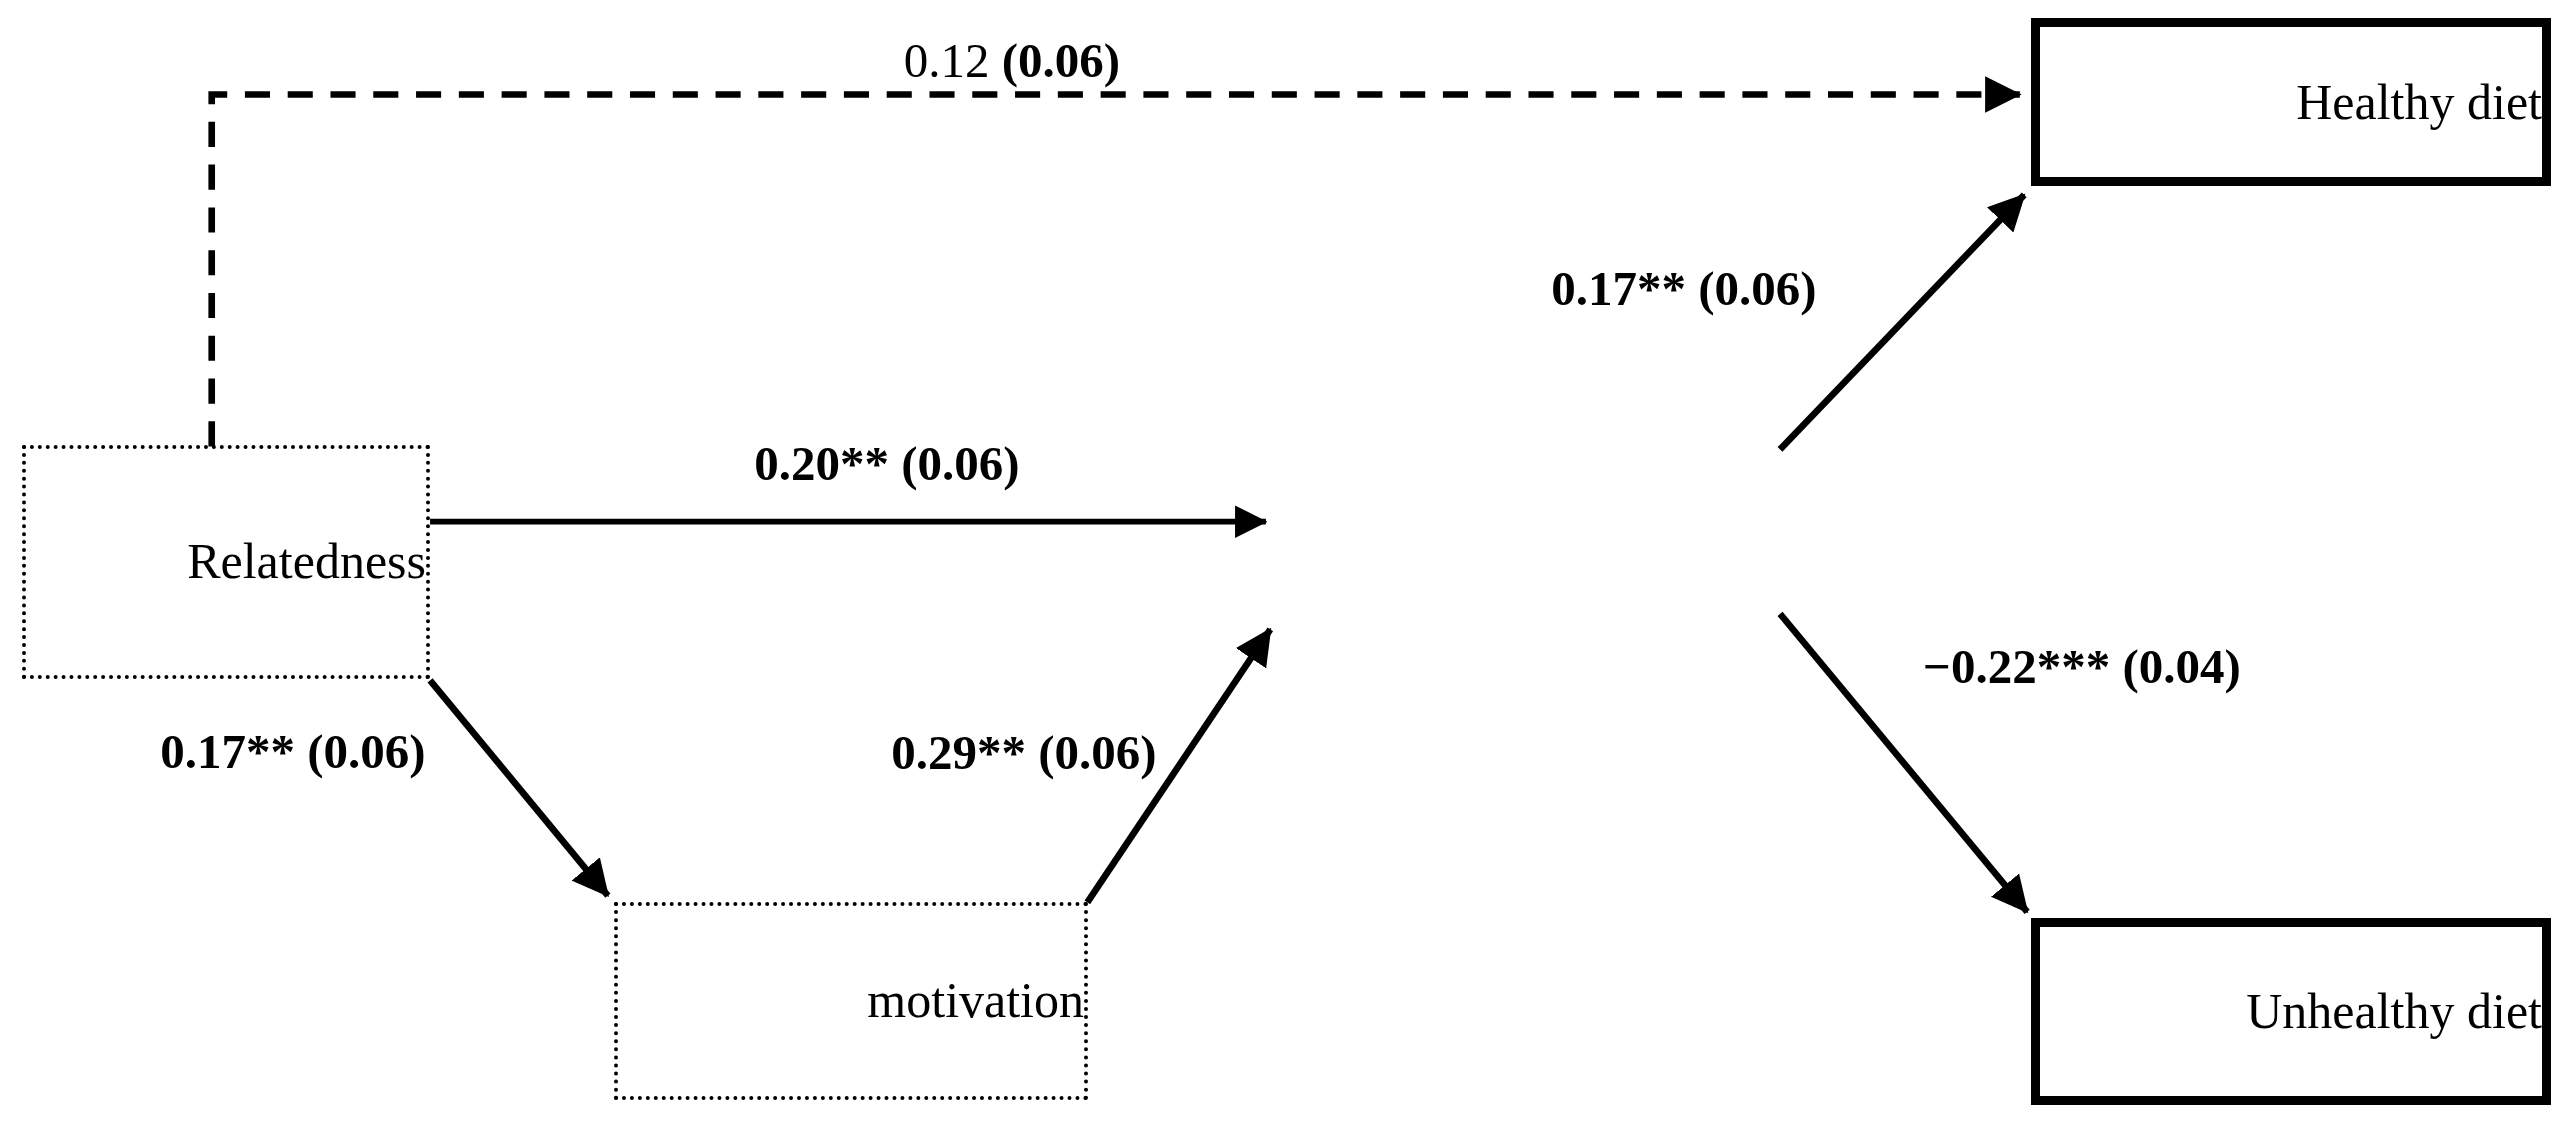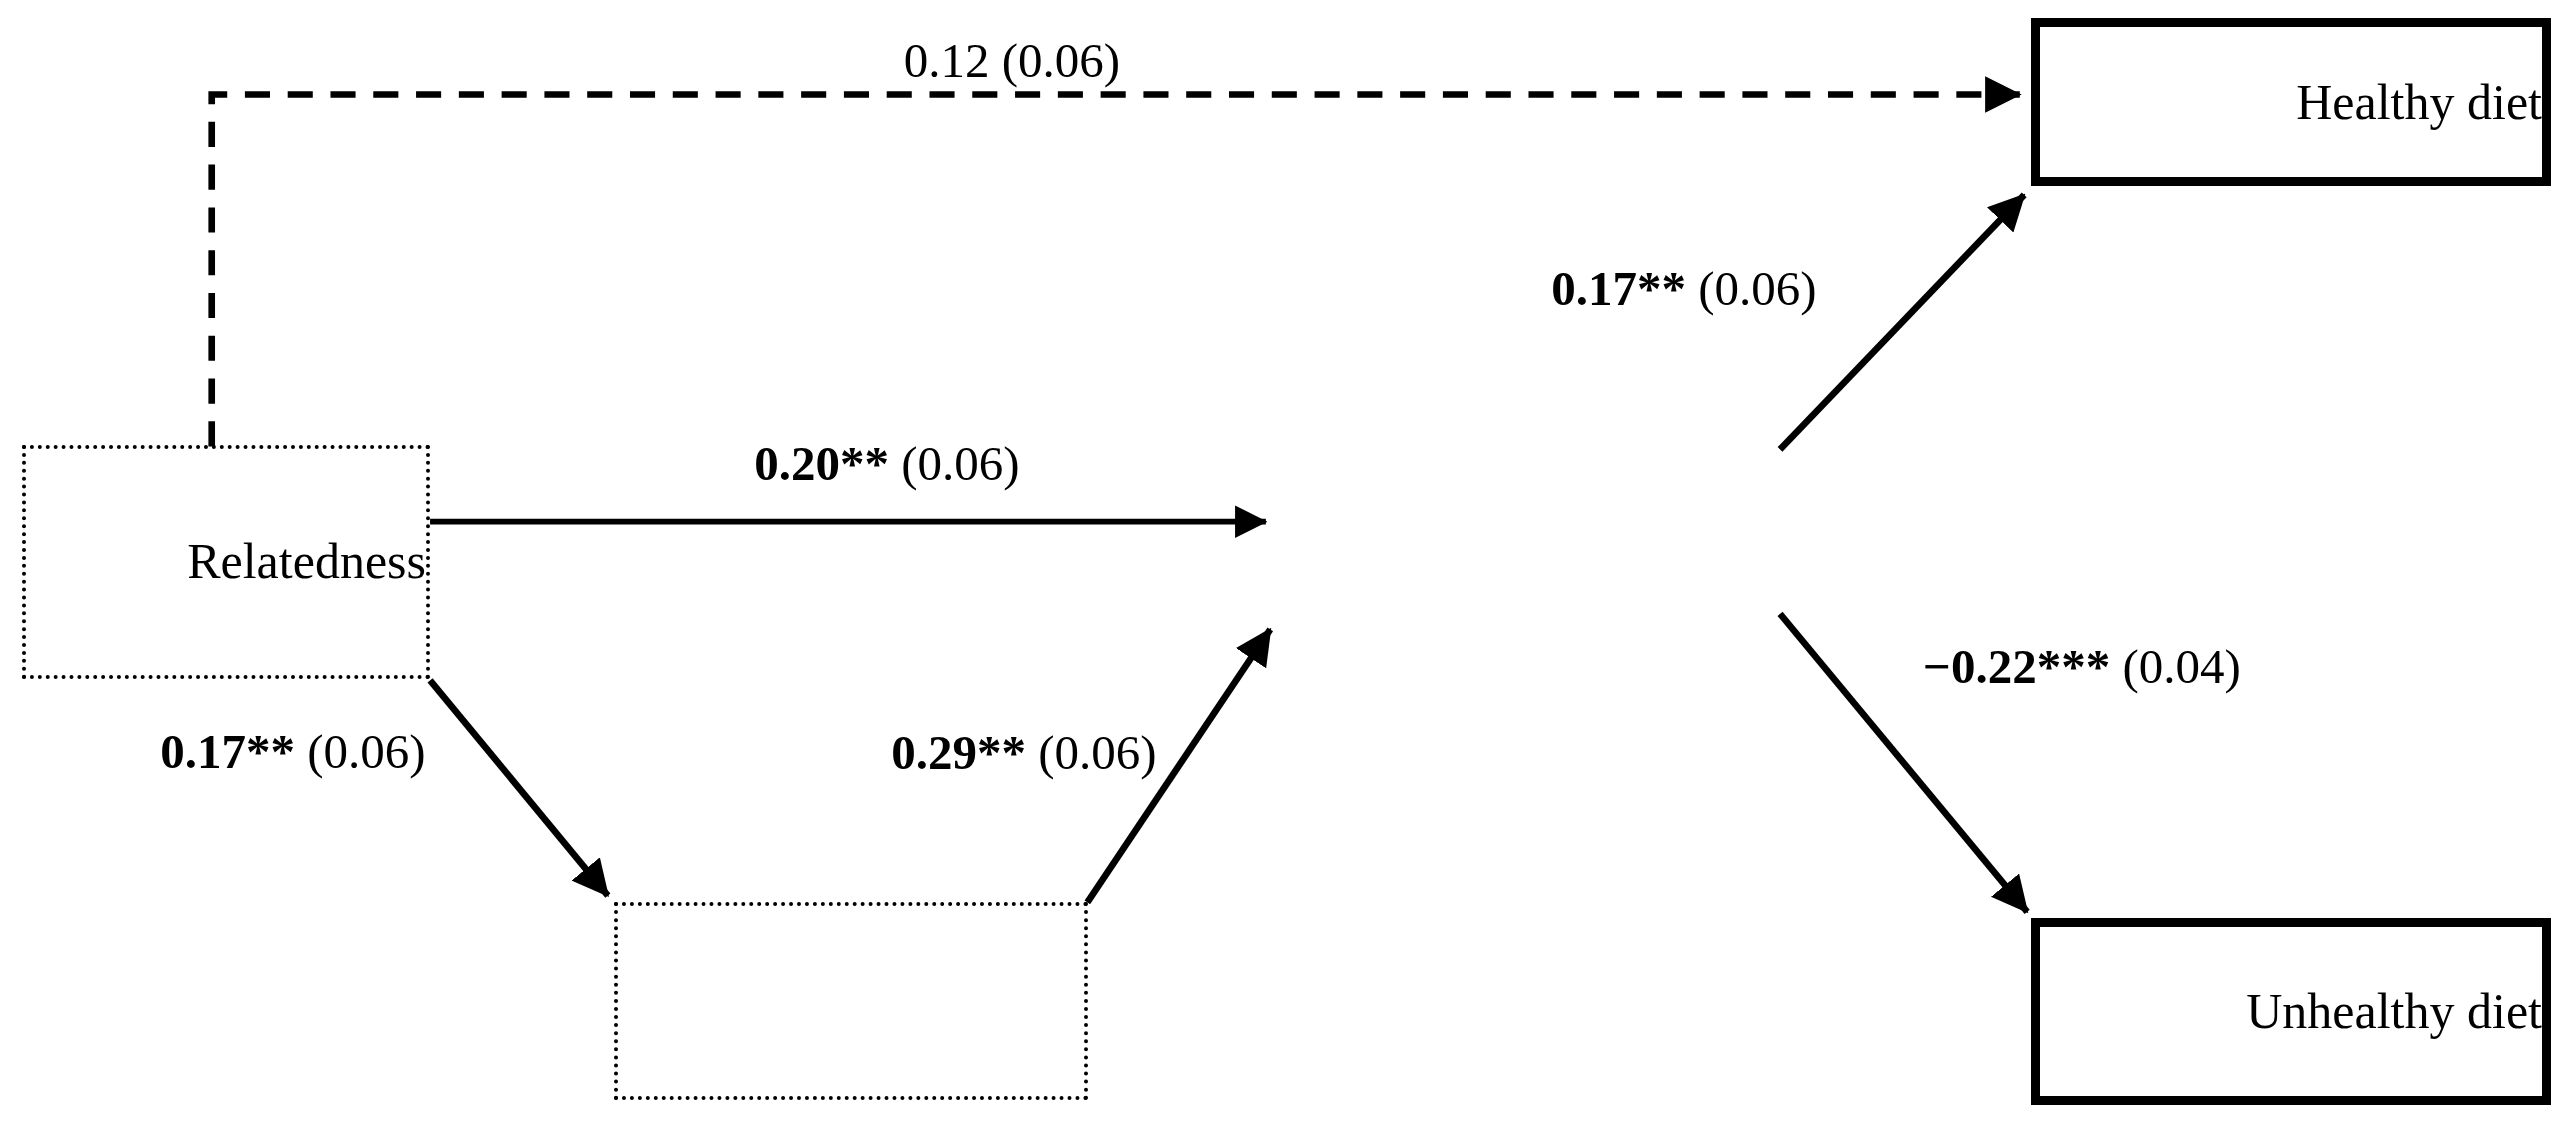--- a/index.html
+++ b/index.html
@@ -48,21 +48,21 @@
     line-height: 1;
   }
   .coef-bold {
     font-weight: 700;
   }
   .coef-regular {
     font-weight: 400;
     margin-top: 12px;
   }
   .se {
-    font-weight: 400;
+    font-weight: 700;
   }
 </style>
 </head>
 <body>
 
 <div id="canvas">
 
   <svg id="arrow-layer" viewBox="0 0 3492 1522" xmlns="http://www.w3.org/2000/svg">
     <defs>
       <marker id="ah" viewBox="0 0 10 10" refX="9.5" refY="5" markerWidth="5.5" markerHeight="5.5" orient="auto" markerUnits="strokeWidth">
@@ -81,20 +81,21 @@
     <path d="M 2413 609 L 2744 264" fill="none" stroke="#000000" stroke-width="9" marker-end="url(#ah)"></path>
 
     <path d="M 2413 832 L 2748 1236" fill="none" stroke="#000000" stroke-width="9" marker-end="url(#ah)"></path>
   </svg>
 
   <div class="node dotted" style="left:22px; top:445px; width:408px; height:234px;">
     <span>Relatedness</span>
   </div>
 
   <div class="node dotted" style="left:614px; top:902px; width:474px; height:198px;">
+    <span>motivation</span>
   </div>
 
 
   <div class="node thick" style="left:2031px; top:18.4px; width:520px; height:168px;">
     <span>Healthy diet</span>
   </div>
 
   <div class="node thick" style="left:2031px; top:918px; width:520px; height:187px;">
     <span>Unhealthy diet</span>
   </div>

